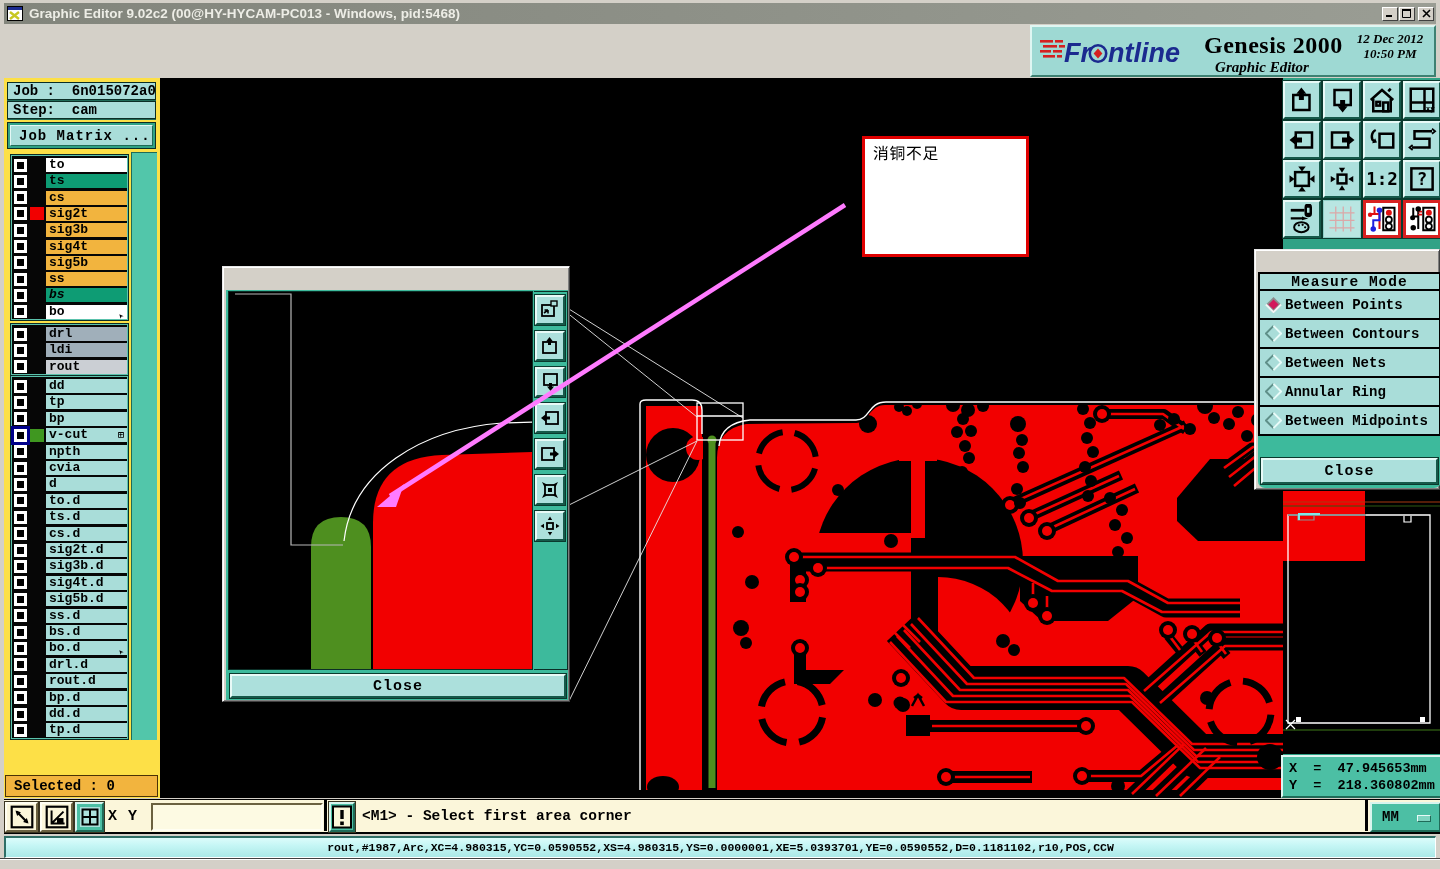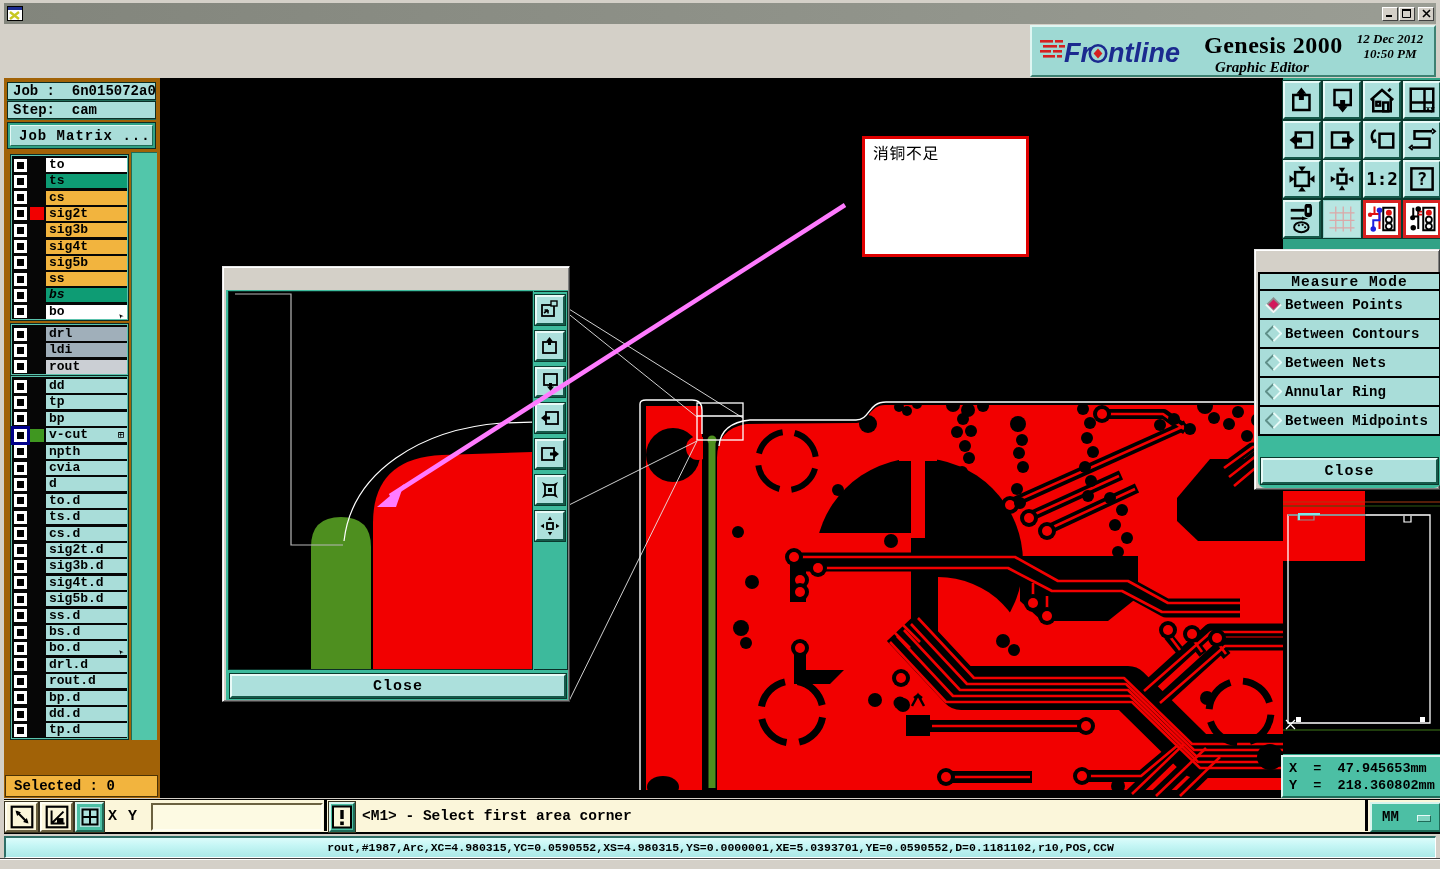--- a/index.html
+++ b/index.html
@@ -32,21 +32,21 @@
   #brand-product { position:absolute; left:172px; top:5px; font-family:"Liberation Serif",serif;
     font-weight:bold; font-size:24px; color:#000; letter-spacing:0.5px; }
   #brand-date { position:absolute; left:310px; top:4px; width:96px; font-family:"Liberation Serif",serif;
     font-weight:bold; font-style:italic; font-size:13px; text-align:center; }
   #brand-time { position:absolute; left:310px; top:19px; width:96px; font-family:"Liberation Serif",serif;
     font-weight:bold; font-style:italic; font-size:13px; text-align:center; }
   #brand-sub { position:absolute; left:170px; top:32px; width:120px; text-align:center;
     font-family:"Liberation Serif",serif; font-weight:bold; font-style:italic; font-size:15px; }
 
   
-  #sidebar-left { left:4px; top:78px; width:156px; height:720px; background:#a16207; }
+  #sidebar-left { left:4px; top:78px; width:156px; height:720px; background:#fde047; }
   .jobbox { position:absolute; left:3px; width:149px; height:18px; background:#A9DDD9;
     border:1px solid #0B2E26; box-shadow:0 1px 0 #1F6B58;
     font-family:"Liberation Mono",monospace; font-weight:bold; font-size:14px;
     display:flex; align-items:center; padding-left:5px; color:#000; white-space:pre; }
   #matrix-outer { position:absolute; left:3px; top:44px; width:149px; height:27px;
     background:#31A286; border:1px solid #0B2E26; padding:2px; }
   #matrix-btn { width:100%; height:100%; background:#A9DDD9;
     border-top:1.5px solid #E4F8F5; border-left:1.5px solid #E4F8F5;
     border-bottom:1.5px solid #1F6B58; border-right:1.5px solid #1F6B58;
     font-family:"Liberation Mono",monospace; font-weight:bold; font-size:14px;
@@ -176,20 +176,21 @@
 
 <div id="frame" class="abs">
 
   <div id="titlebar" class="abs">
     <svg id="title-icon" viewBox="0 0 16 15">
       <rect x="0" y="0" width="16" height="15" fill="#000"></rect>
       <rect x="1" y="1" width="14" height="13" fill="#fff"></rect>
       <rect x="1" y="1" width="14" height="3" fill="#1B2A8F"></rect>
       <path d="M3 6 L12 13 M12 6 L3 13" stroke="#C8C820" stroke-width="2.4"></path>
     </svg>
+    <span>Graphic Editor 9.02c2 (00@HY-HYCAM-PC013 - Windows, pid:5468)</span>
     <span style="flex:1"></span>
     <span class="winbtn" style="margin-right:1px">
       <svg width="10" height="9" viewBox="0 0 10 9">
           <rect x="1" y="6" width="6" height="2" fill="#000"></rect>
         </svg>
     </span>
     <span class="winbtn" style="margin-right:3px">
       <svg width="10" height="9" viewBox="0 0 10 9">
           <path d="M0.5 1.5 h8 v7 h-8 z" fill="none" stroke="#000"></path>
           <rect x="0" y="0" width="9" height="2" fill="#000"></rect>

